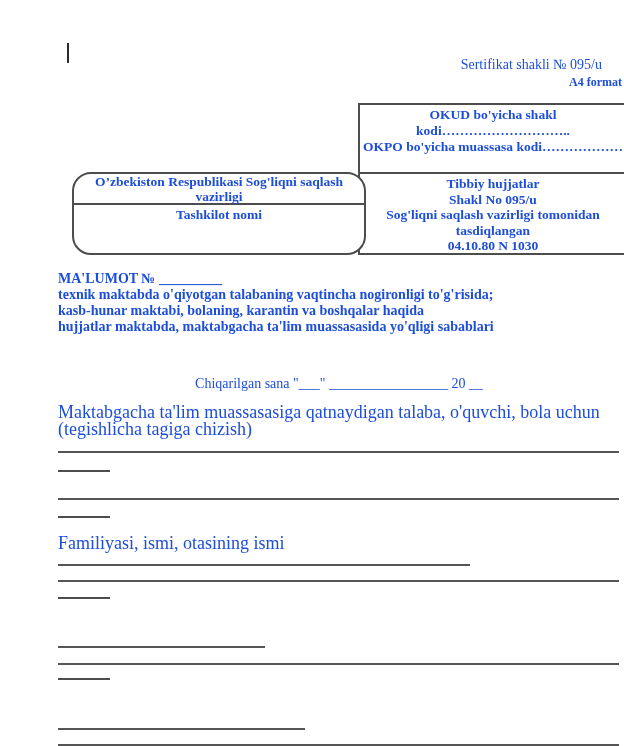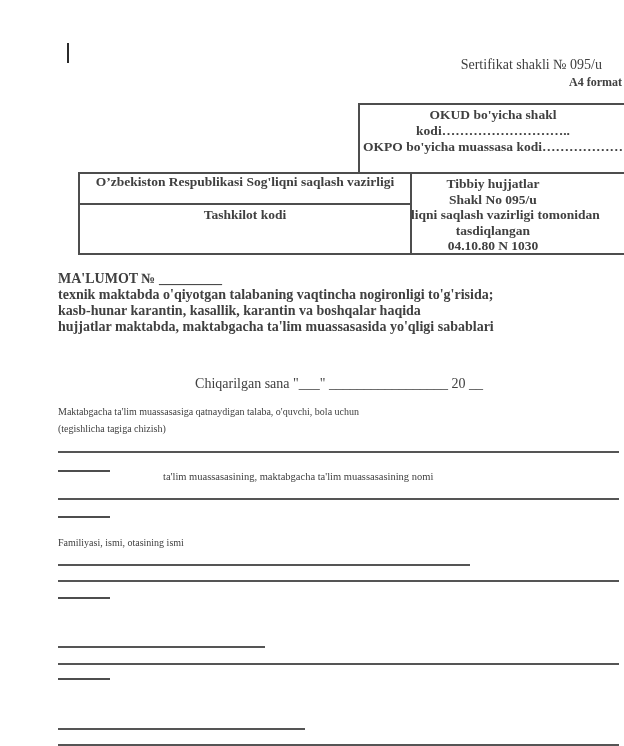--- a/index.html
+++ b/index.html
@@ -7,21 +7,21 @@
     padding: 0;
     background: #ffffff;
   }
   #page {
     position: relative;
     width: 624px;
     height: 746px;
     background: #ffffff;
     overflow: hidden;
     font-family: "Liberation Serif", "DejaVu Serif", serif;
-    color: #404040;
+    color: #1d4ed8;
     font-size: 14px;
   }
   .abs { position: absolute; }
 
   
   #text-cursor {
     left: 67px; top: 43px;
     width: 2px; height: 20px;
     background: #2b2b2b;
   }
@@ -55,22 +55,22 @@
   }
   #approval-cell {
     text-align: center;
     font-weight: bold;
     font-size: 13.5px;
     line-height: 15.6px;
     padding-top: 2px;
     white-space: pre-line;
   }
   #ministry-box {
-    left: 78px; top: 172px;
-    width: 334px; height: 83px;
+    left: 72px; top: 172px;
+    width: 294px; height: 83px; border-radius: 19px;
   }
   #ministry-cell {
     box-sizing: border-box;
     height: 31px;
     border-bottom: 2px solid #4d4d4d;
     text-align: center;
     font-weight: bold;
     font-size: 13.5px;
     line-height: 15px;
   }
@@ -94,21 +94,21 @@
   #issue-date-line {
     left: 58px; top: 376px;
     width: 562px;
     text-align: center;
     white-space: pre;
   }
 
   .para {
     left: 58px;
     width: 564px;
-    font-size: 10px;
+    font-size: 18px;
     line-height: 16.5px;
     white-space: pre-line;
   }
   #institution-caption {
     left: 163px; top: 471px;
     font-size: 10.5px;
     white-space: nowrap;
   }
 
   
@@ -133,38 +133,37 @@
     </div>
     <div id="approval-cell">Tibbiy hujjatlar
 Shakl No 095/u
 Sog'liqni saqlash vazirligi tomonidan
 tasdiqlangan
 04.10.80 N 1030</div>
   </div>
 
   <div id="ministry-box" class="abs box">
     <div id="ministry-cell">O’zbekiston Respublikasi Sog'liqni saqlash vazirligi</div>
-    <div id="organization-cell">Tashkilot kodi</div>
+    <div id="organization-cell">Tashkilot nomi</div>
   </div>
 
   <div id="title-block" class="abs">
     <div>MA'LUMOT  № _________</div>
     <div>texnik maktabda o'qiyotgan talabaning vaqtincha nogironligi to'g'risida;</div>
-    <div>kasb-hunar karantin, kasallik, karantin va boshqalar haqida</div>
+    <div>kasb-hunar maktabi, bolaning, karantin va boshqalar haqida</div>
     <div>hujjatlar maktabda, maktabgacha ta'lim muassasasida yo'qligi sabablari</div>
   </div>
 
   <div id="issue-date-line" class="abs">Chiqarilgan sana "___" _________________ 20 __</div>
 
   <div class="abs para" style="top:404px">Maktabgacha ta'lim muassasasiga qatnaydigan talaba, o'quvchi, bola uchun
 (tegishlicha tagiga chizish)</div>
 
   <div class="abs rule rule-full" style="top:451px"></div>
   <div class="abs rule rule-stub" style="top:470px"></div>
-  <div id="institution-caption" class="abs">ta'lim muassasasining, maktabgacha ta'lim muassasasining nomi</div>
   <div class="abs rule rule-full" style="top:498px"></div>
   <div class="abs rule rule-stub" style="top:516px"></div>
 
   <div class="abs para" style="top:535px">Familiyasi, ismi, otasining ismi</div>
   <div class="abs rule" style="top:564px; left:58px; width:412px"></div>
   <div class="abs rule rule-full" style="top:580px"></div>
   <div class="abs rule rule-stub" style="top:597px"></div>
 
   <div class="abs rule" style="top:646px; left:58px; width:207px"></div>
   <div class="abs rule rule-full" style="top:663px"></div>

